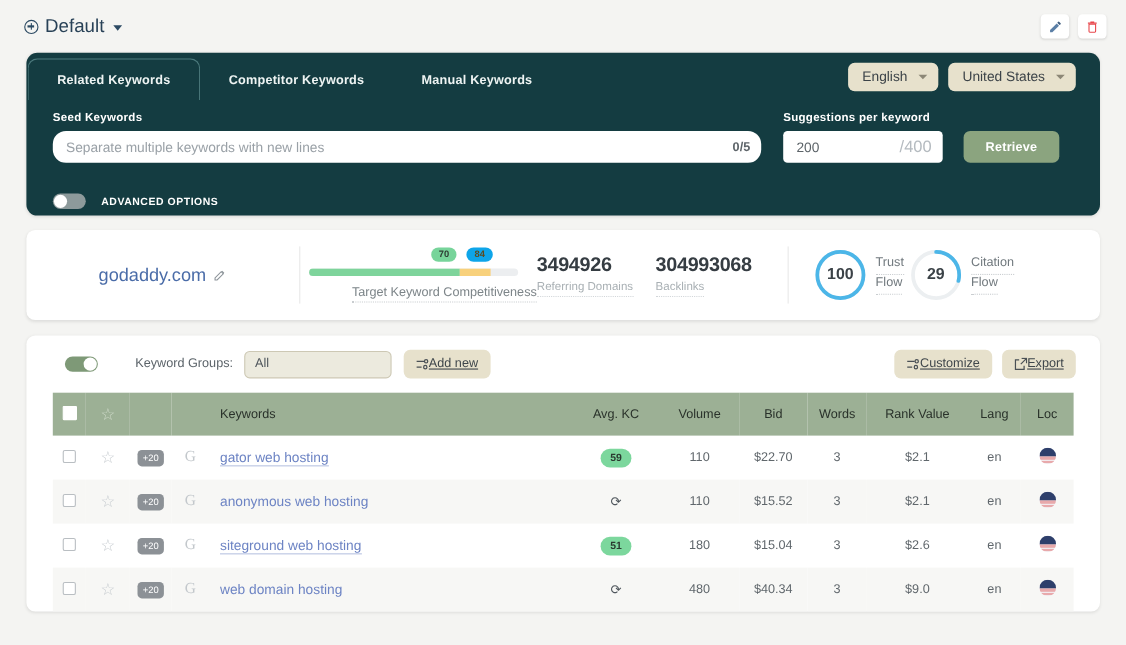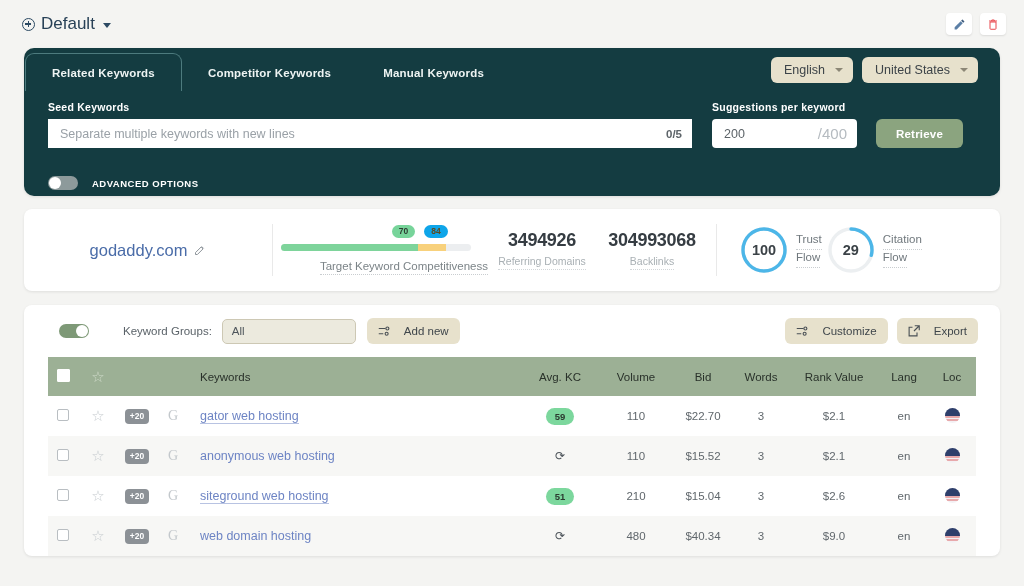--- a/index.html
+++ b/index.html
@@ -70,21 +70,21 @@
     border-right: 4px solid transparent; border-top: 4.5px solid #8c8776;
   }
 
   .panel-body { padding: 10px 22px 0 24px; display: flex; align-items: flex-end; }
   .fld-label {
     font-size: 10.5px; font-weight: 700; color: #ffffff;
     letter-spacing: .25px; margin-bottom: 6px;
   }
   .seed-col { flex: 1 1 auto; max-width: 644px; }
   .seed-wrap {
-    background: #fff; border-radius: 0; height: 29px;
+    background: #fff; border-radius: 12px; height: 29px;
     display: flex; align-items: center; padding: 0 10px 0 12px;
   }
   .seed-wrap input {
     border: 0; outline: none; flex: 1; font-size: 12.5px; color: #4a5056;
     font-family: "Liberation Sans", sans-serif; background: transparent;
   }
   .seed-wrap input::placeholder { color: #9aa1a7; }
   .seed-count { font-size: 11.5px; color: #5d6469; font-weight: 600; }
 
   .sugg-col { margin-left: 20px; width: 145px; }
@@ -150,21 +150,21 @@
     height: 7px; border-radius: 4px; background: #eceef0; overflow: hidden;
     display: flex; width: 190px;
   }
   .bar .seg1 { background: #7ed49b; }
   .bar .seg2 { background: #f8d17c; }
   .comp-caption {
     font-size: 11.5px; color: #7c8488; margin-top: 9px;
     border-bottom: 1px dotted #c9cdd0; display: inline-block; padding-bottom: 2px;
   }
 
-  .num-cell { flex: none; text-align: center; }
+  .num-cell { flex: none; }
   .num-val { font-size: 18px; font-weight: 700; color: #353c42; letter-spacing: -.3px; }
   .num-cap {
     font-size: 10.5px; color: #a9b0b4; margin-top: 2px;
     border-bottom: 1px dotted #d2d6d9; display: inline-block; padding-bottom: 2px;
   }
 
   .flow-group { display: flex; align-items: center; margin-left: 22px; gap: 4px; }
   .flow { display: flex; align-items: center; gap: 7px; }
   .ring { position: relative; width: 50px; height: 50px; flex: none; }
   .ring svg { display: block; }
@@ -192,22 +192,22 @@
   .kwg-label { font-size: 11.5px; color: #5b6369; margin-left: 34px; font-weight: 500; }
   .kwg-select {
     margin-left: 10px; width: 134px; height: 25px; background: #eceade;
     border: 1px solid #cdc8b4; border-radius: 5px; font-size: 11.5px;
     color: #4e555b; display: flex; align-items: center; padding: 0 9px;
     cursor: pointer;
   }
   .tool-btn {
     background: #e7e1cc; border: 0; border-radius: 6px; height: 26px;
     padding: 0 11px; font-size: 11.5px; color: #3f464b; font-weight: 500;
-    display: flex; align-items: center; gap: 14px; cursor: pointer;
-    font-family: "Liberation Sans", sans-serif; white-space: nowrap;
+    display: flex; align-items: center; gap: 0; cursor: pointer;
+    font-family: "Liberation Sans", sans-serif; white-space: nowrap; text-decoration: underline;
   }
   .addnew { margin-left: 11px; }
   .right-tools { margin-left: auto; display: flex; gap: 9px; }
 
   
   table { width: 100%; border-collapse: collapse; table-layout: fixed; }
   .kw-table-wrap { padding: 0 24px; }
   thead tr { background: #9cb095; height: 39px; }
   thead th {
     font-size: 11.5px; font-weight: 500; color: #29312a; text-align: center;
@@ -223,21 +223,21 @@
   }
   tbody tr:nth-child(even) .kw-link { border-bottom: none; }
   .chk {
     width: 12px; height: 12px; border: 1.3px solid #b9bec2; border-radius: 2px;
     display: inline-block; background: #fff; cursor: pointer;
   }
   .chk.hdr { background: #fff; border-color: #fff; width: 13px; height: 13px; border-radius: 1px;}
   .star { color: #c7ccd0; font-size: 15px; cursor: pointer; }
   .star.hdr { color: #cfdac9; }
   .plus-badge {
-    background: #8c9196; color: #fff; font-size: 8.5px; font-weight: 700;
+    background: #8c9196; color: #fff; font-size: 8.5px; font-weight: 400;
     border-radius: 4px; padding: 2.5px 5px; display: inline-block; cursor: pointer;
   }
   .g-icon { font-size: 14px; color: #c3c8cc; font-weight: 500; font-family: "Liberation Serif", serif; }
   .kc-pill {
     background: #7cd79d; color: #2b3a30; font-size: 9.5px; font-weight: 700;
     border-radius: 9px; padding: 3px 9px; display: inline-block;
   }
   .refresh { color: #4f565c; font-size: 12px; display: inline-block; }
   .flag {
     width: 15px; height: 15px; border-radius: 50%; display: inline-block;
@@ -488,21 +488,21 @@
               <td>en</td>
               <td><span class="flag"><span class="canton"></span><span class="s1"></span><span class="s2"></span></span></td>
             </tr>
             <tr>
               <td><span class="chk"></span></td>
               <td><span class="star">☆</span></td>
               <td><span class="plus-badge">+20</span></td>
               <td><span class="g-icon">G</span></td>
               <td class="kw-col"><a class="kw-link" href="#">siteground web hosting</a></td>
               <td><span class="kc-pill">51</span></td>
-              <td>210</td>
+              <td>180</td>
               <td>$15.04</td>
               <td>3</td>
               <td>$2.6</td>
               <td>en</td>
               <td><span class="flag"><span class="canton"></span><span class="s1"></span><span class="s2"></span></span></td>
             </tr>
             <tr>
               <td><span class="chk"></span></td>
               <td><span class="star">☆</span></td>
               <td><span class="plus-badge">+20</span></td>

